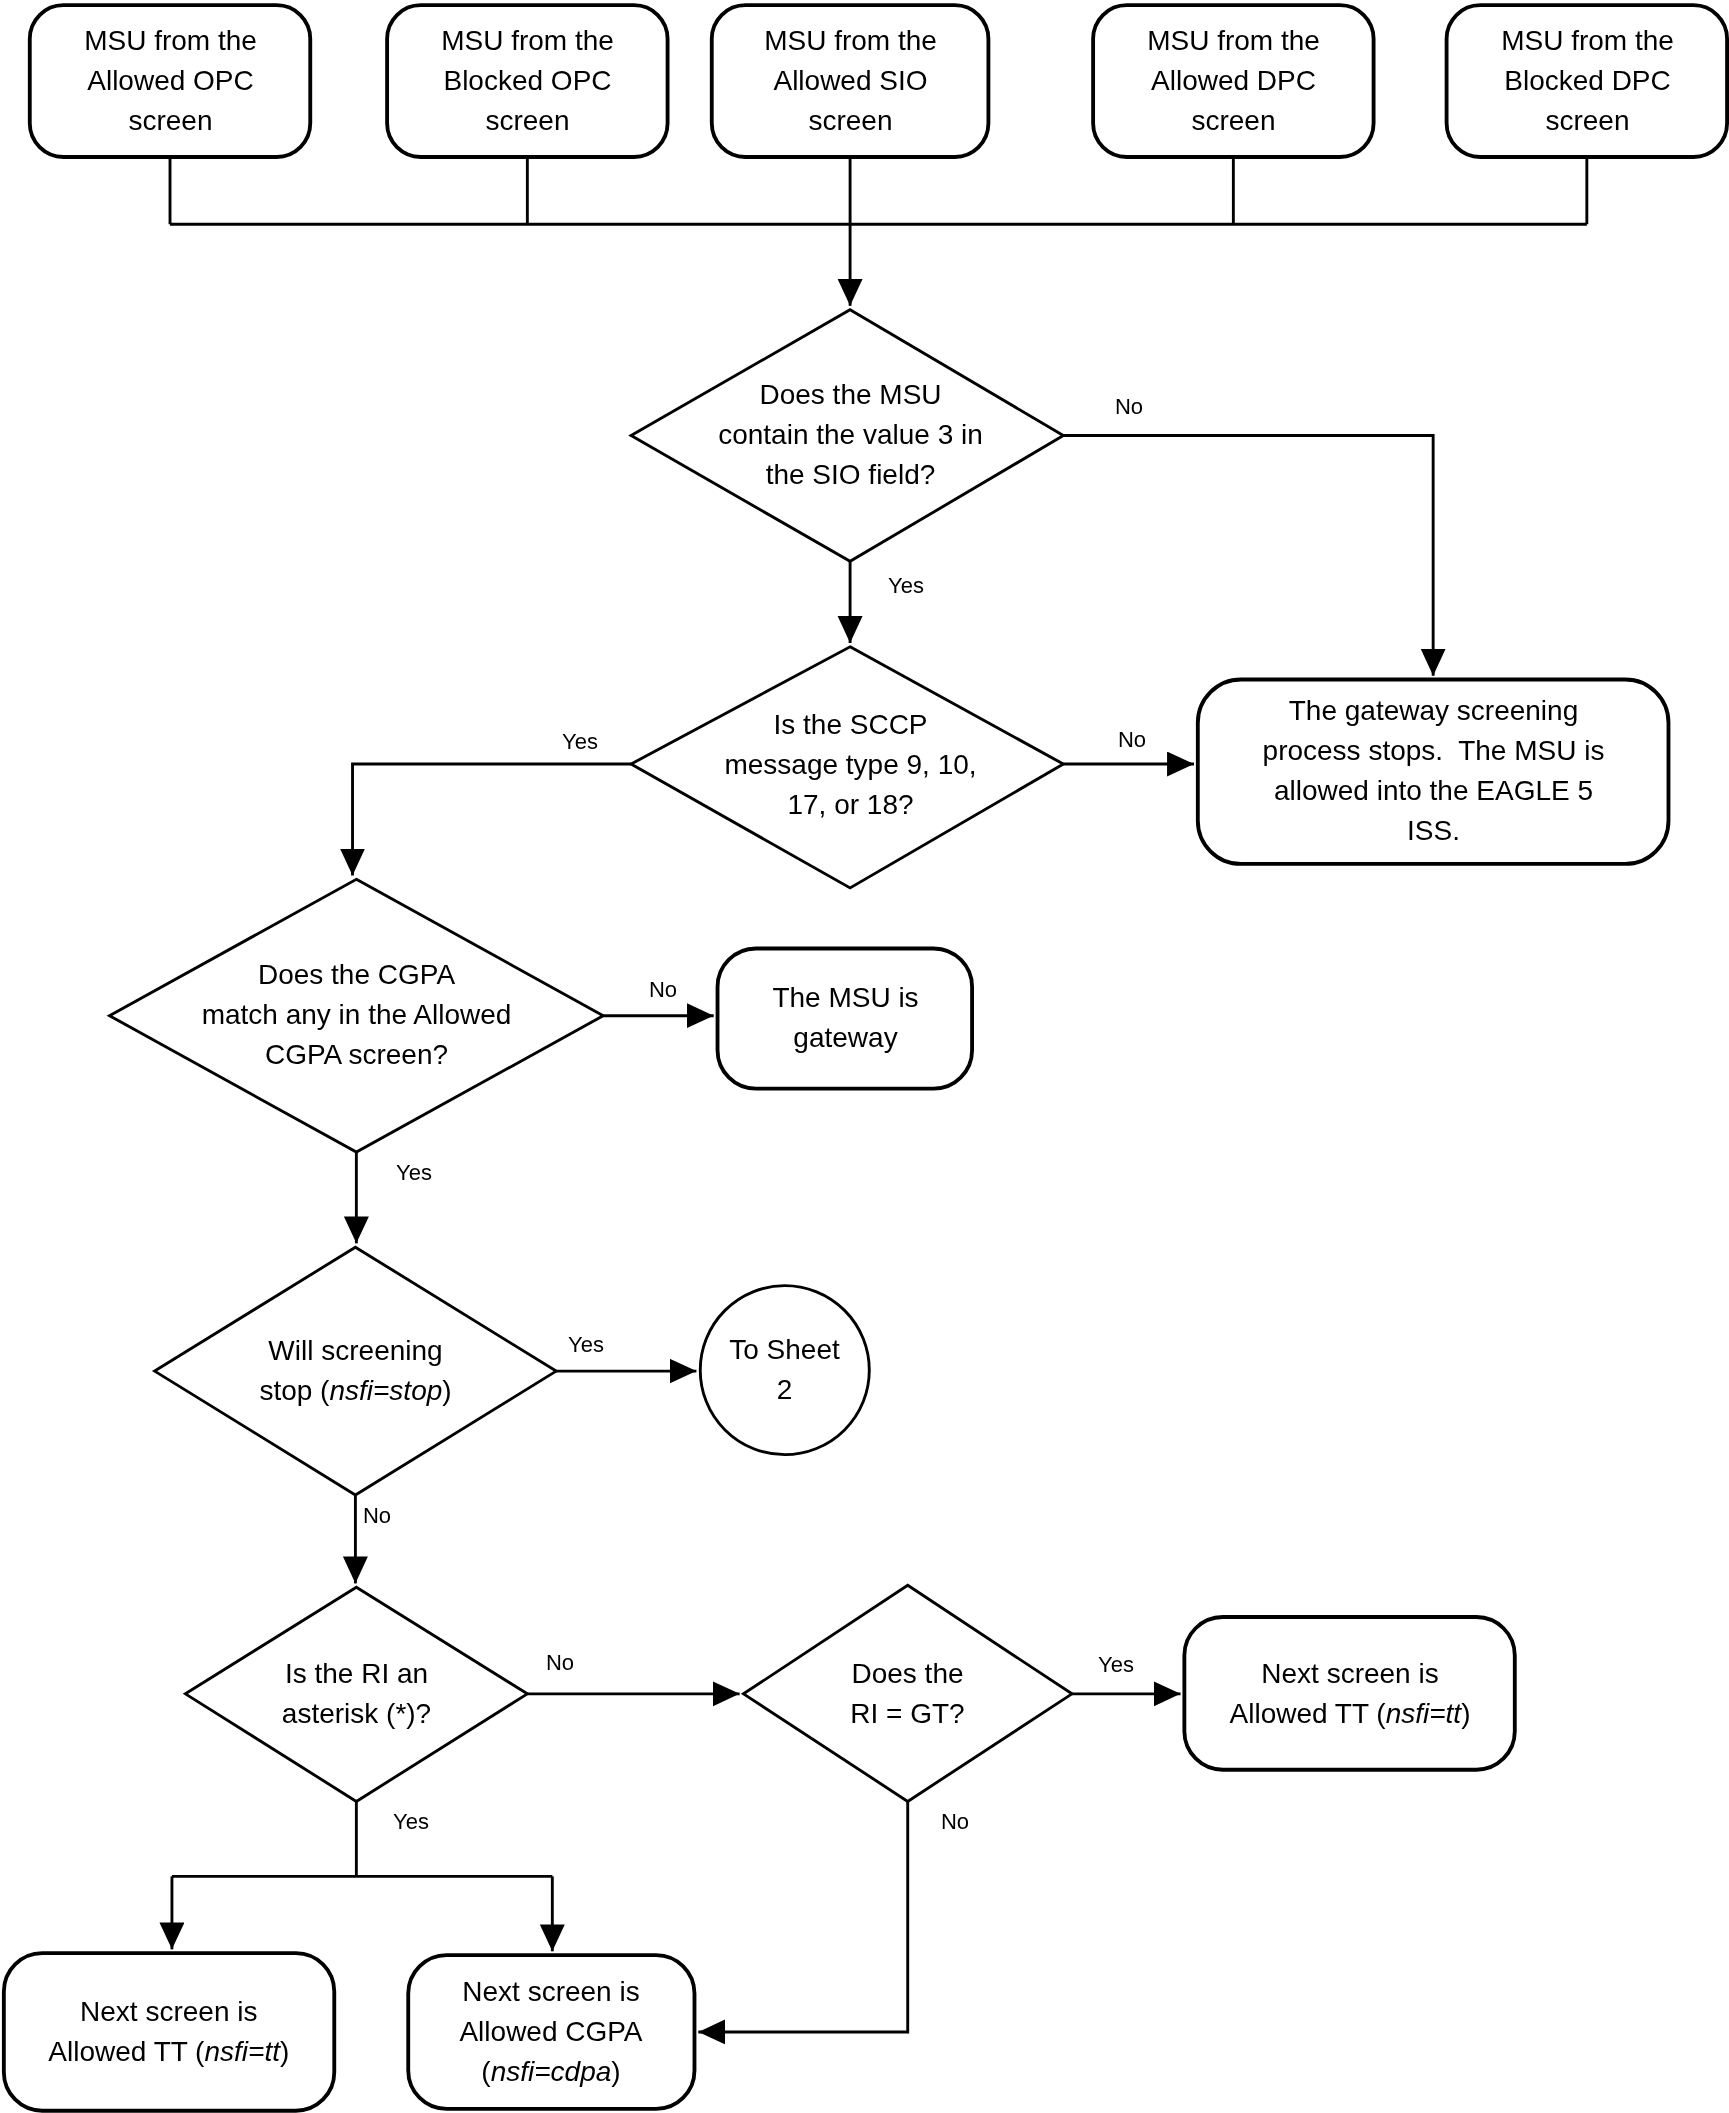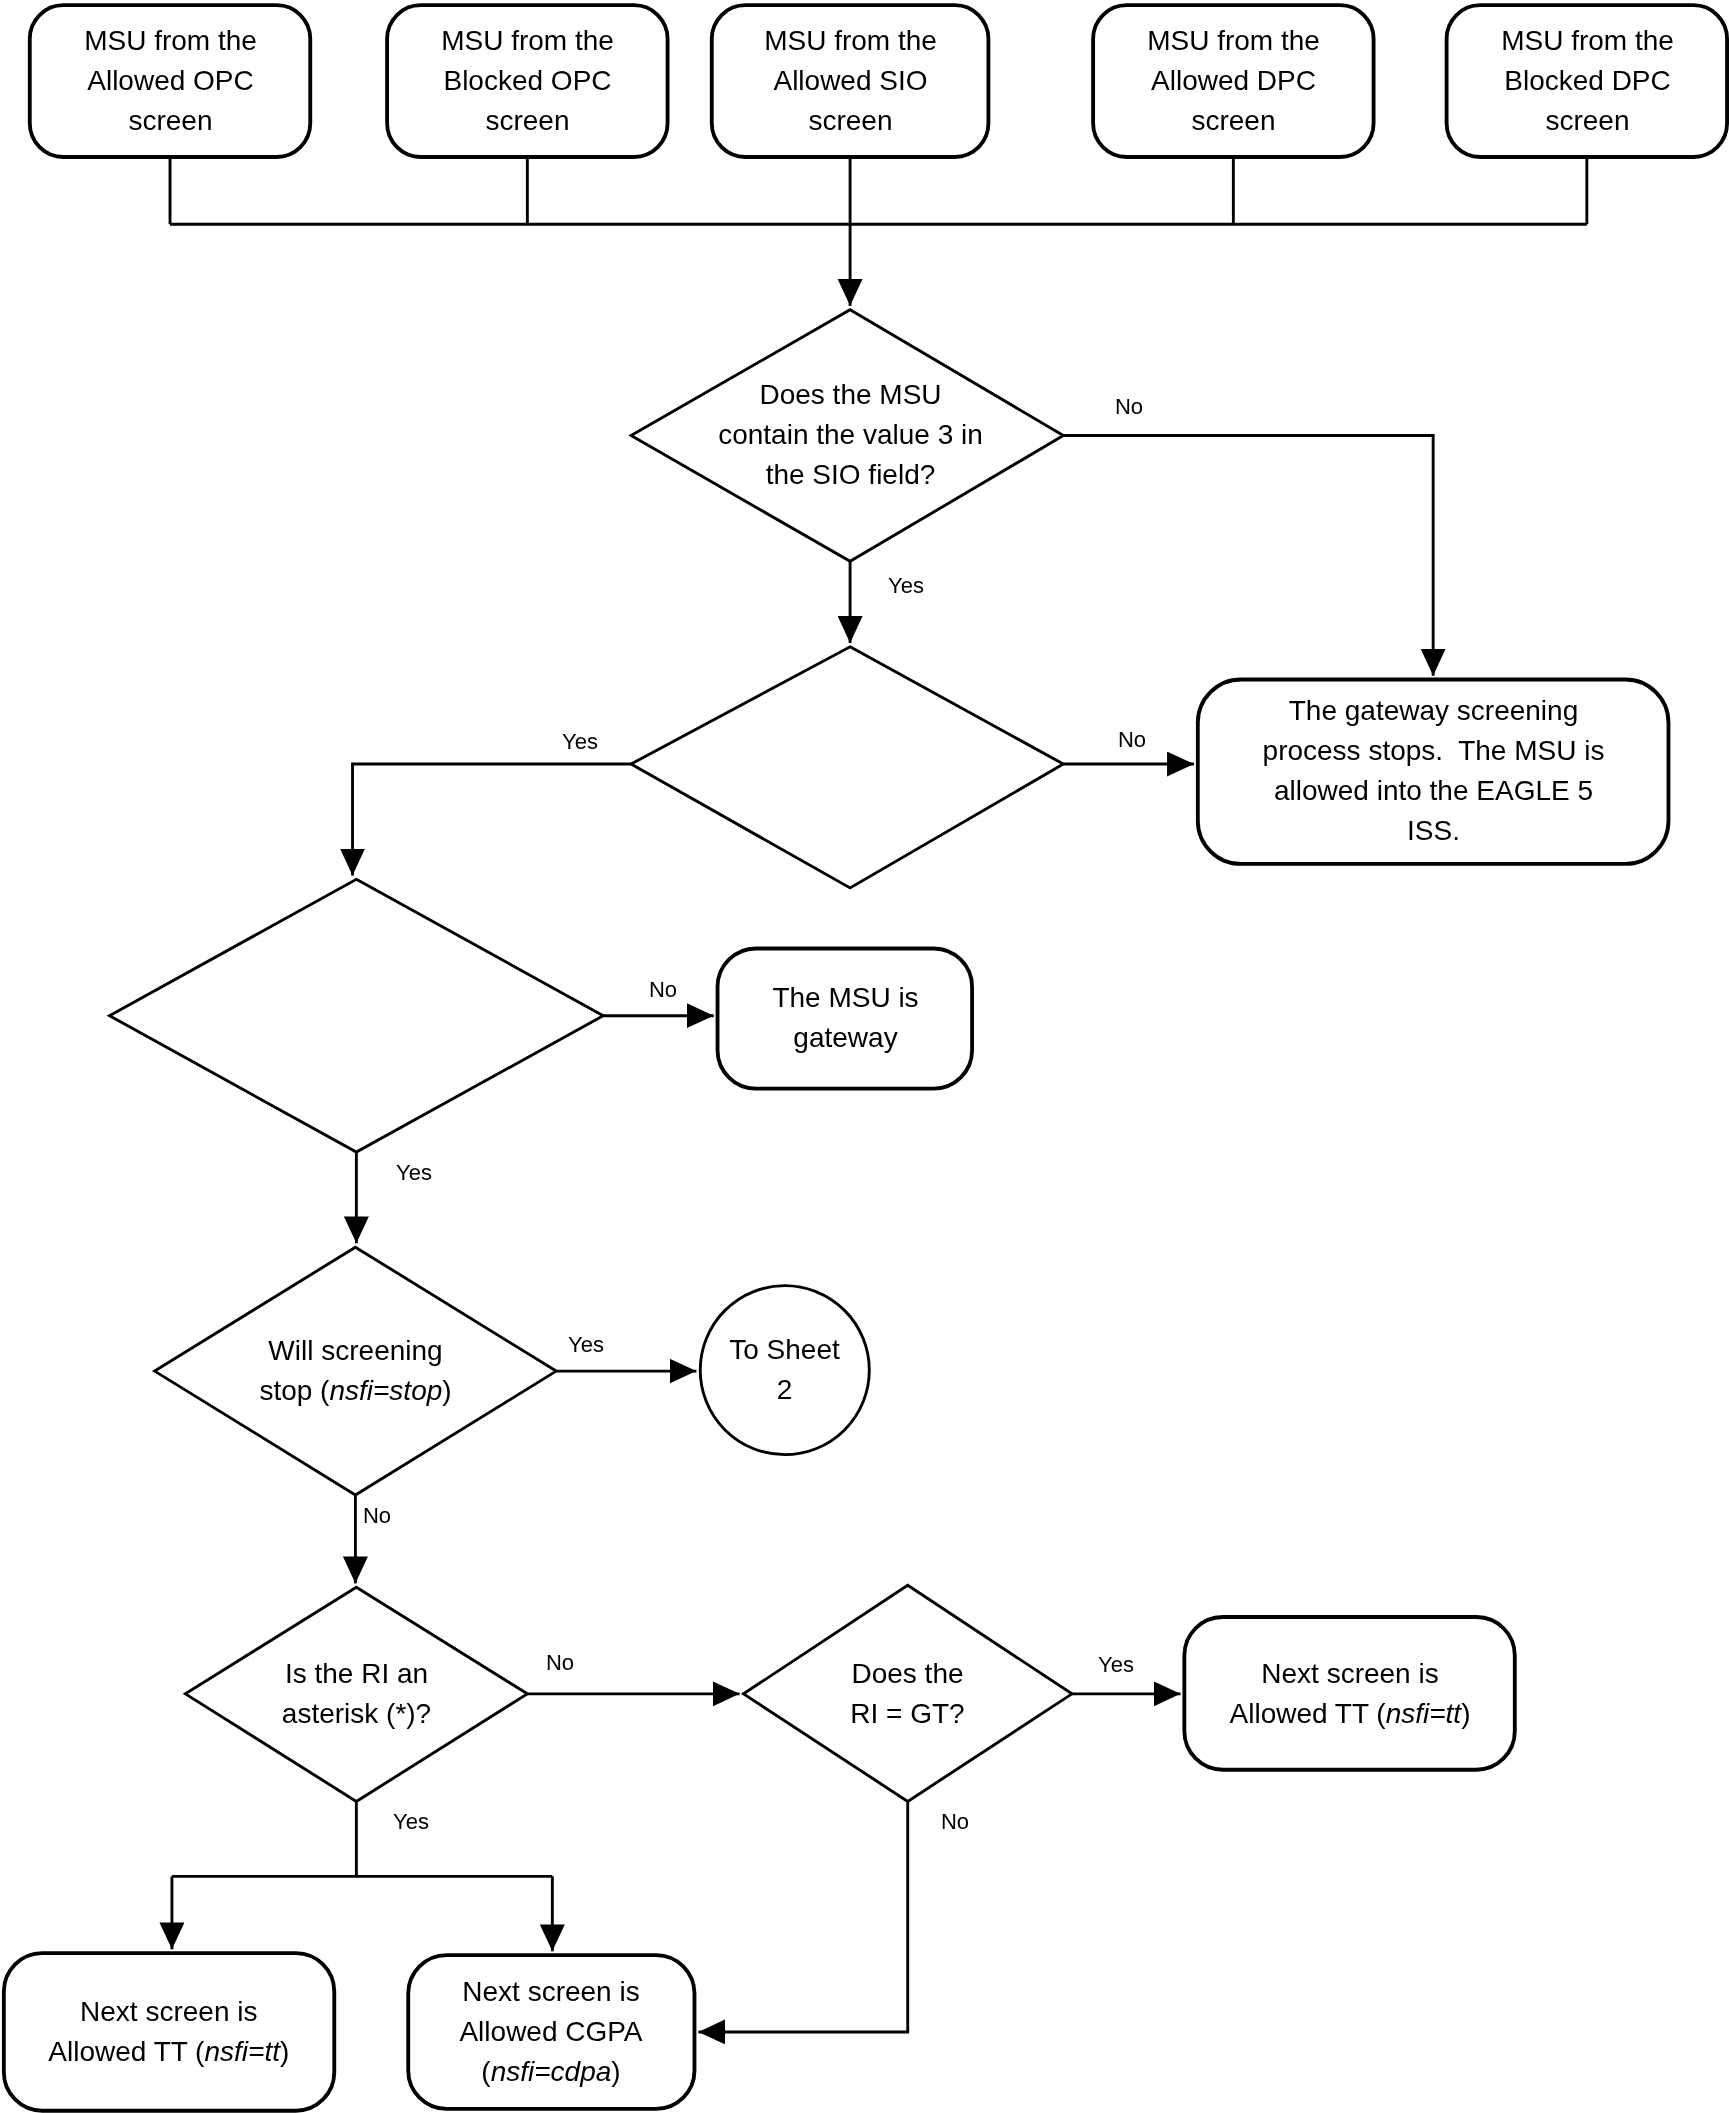--- a/index.html
+++ b/index.html
@@ -125,20 +125,30 @@
       <span class="txt">MSU from the
 Blocked DPC
 screen</span>
     </div>
 
   <div class="node" style="left:668px;top:368px;width:365px;height:134px">
       <span class="txt">Does the MSU
 contain the value 3 in
 the SIO field?</span>
     </div>
+  <div class="node" style="left:668px;top:698px;width:365px;height:134px">
+      <span class="txt">Is the SCCP
+message type 9, 10,
+17, or 18?</span>
+    </div>
+  <div class="node" style="left:155px;top:948px;width:403px;height:134px">
+      <span class="txt">Does the CGPA
+match any in the Allowed
+CGPA screen?</span>
+    </div>
   <div class="node" style="left:197px;top:1308px;width:317px;height:125px">
     <span class="txt"><span>Will screening</span>
 <span>stop (</span><i>nsfi=stop</i><span>)</span></span>
   </div>
   <div class="node" style="left:203px;top:1631px;width:307px;height:125px">
       <span class="txt">Is the RI an
 asterisk (*)?</span>
     </div>
   <div class="node" style="left:773px;top:1631px;width:269px;height:125px">
       <span class="txt">Does the

